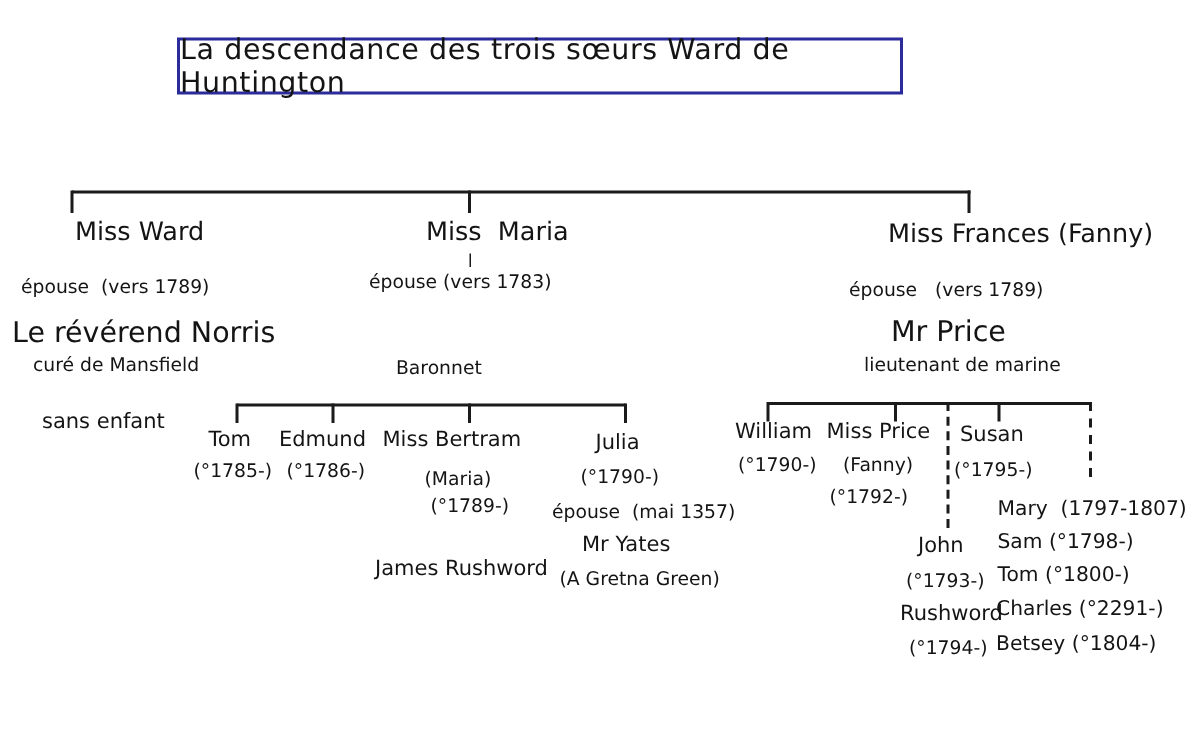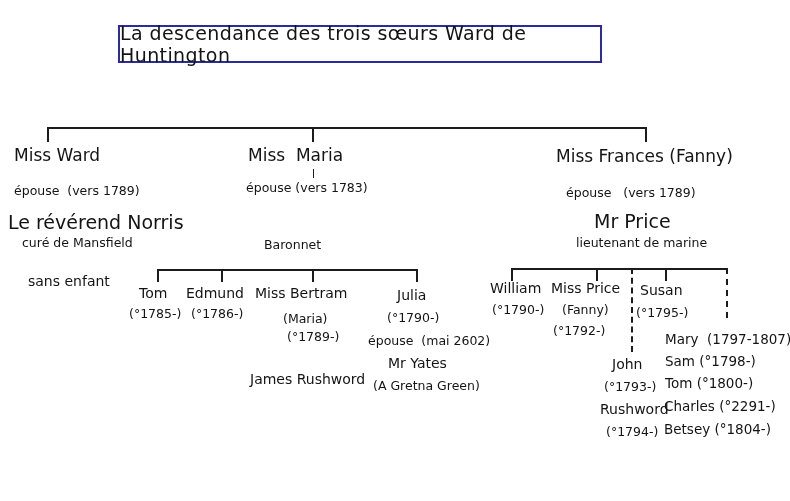--- a/index.html
+++ b/index.html
@@ -5,21 +5,21 @@
   html,body{margin:0;padding:0;background:#ffffff;}
   .stage{
     position:relative;
     width:790px;height:501px;
     background:#ffffff;
     font-family:"DejaVu Sans","Liberation Sans",sans-serif;
     color:#141414;
     overflow:hidden;
   }
   .t{position:absolute;white-space:pre;line-height:1.1;}
-  .h1{font-size:17px;}
+  .h1{font-size:17px;margin-left:36px;}
   .h2{font-size:19px;}
   .md{font-size:14px;}
   .sm{font-size:12.5px;}
   .titlebox{
     position:absolute;left:118px;top:25px;width:480px;height:34px;
     border:2px solid #2b2b9b;
     display:flex;align-items:center;justify-content:center;
     font-size:19px;letter-spacing:.4px;
   }
   .hline{position:absolute;border-top:2px solid #1b1b1b;height:0;}
@@ -68,21 +68,21 @@
   <div class="t md" style="left:186px;top:286px;">Edmund</div>
   <div class="t sm" style="left:191px;top:307px;">(°1786-)</div>
 
   <div class="t md" style="left:255px;top:286px;">Miss Bertram</div>
   <div class="t sm" style="left:283px;top:312px;">(Maria)</div>
   <div class="t sm" style="left:287px;top:330px;">(°1789-)</div>
   <div class="t md" style="left:250px;top:372px;">James Rushword</div>
 
   <div class="t md" style="left:397px;top:288px;">Julia</div>
   <div class="t sm" style="left:387px;top:311px;">(°1790-)</div>
-  <div class="t sm" style="left:368px;top:334px;">épouse  (mai 2602)</div>
+  <div class="t sm" style="left:368px;top:334px;">épouse  (mai 1357)</div>
   <div class="t md" style="left:388px;top:356px;">Mr Yates</div>
   <div class="t sm" style="left:373px;top:379px;">(A Gretna Green)</div>
 
   <div class="hline" style="left:512px;top:268px;width:215px;"></div>
   <div class="vline" style="left:511px;top:268px;height:13px;"></div>
   <div class="vline" style="left:596px;top:268px;height:13px;"></div>
   <div class="vline" style="left:665px;top:268px;height:13px;"></div>
   <div class="vdash" style="left:631px;top:268px;height:84px;"></div>
   <div class="vdash" style="left:726px;top:268px;height:50px;"></div>
 

